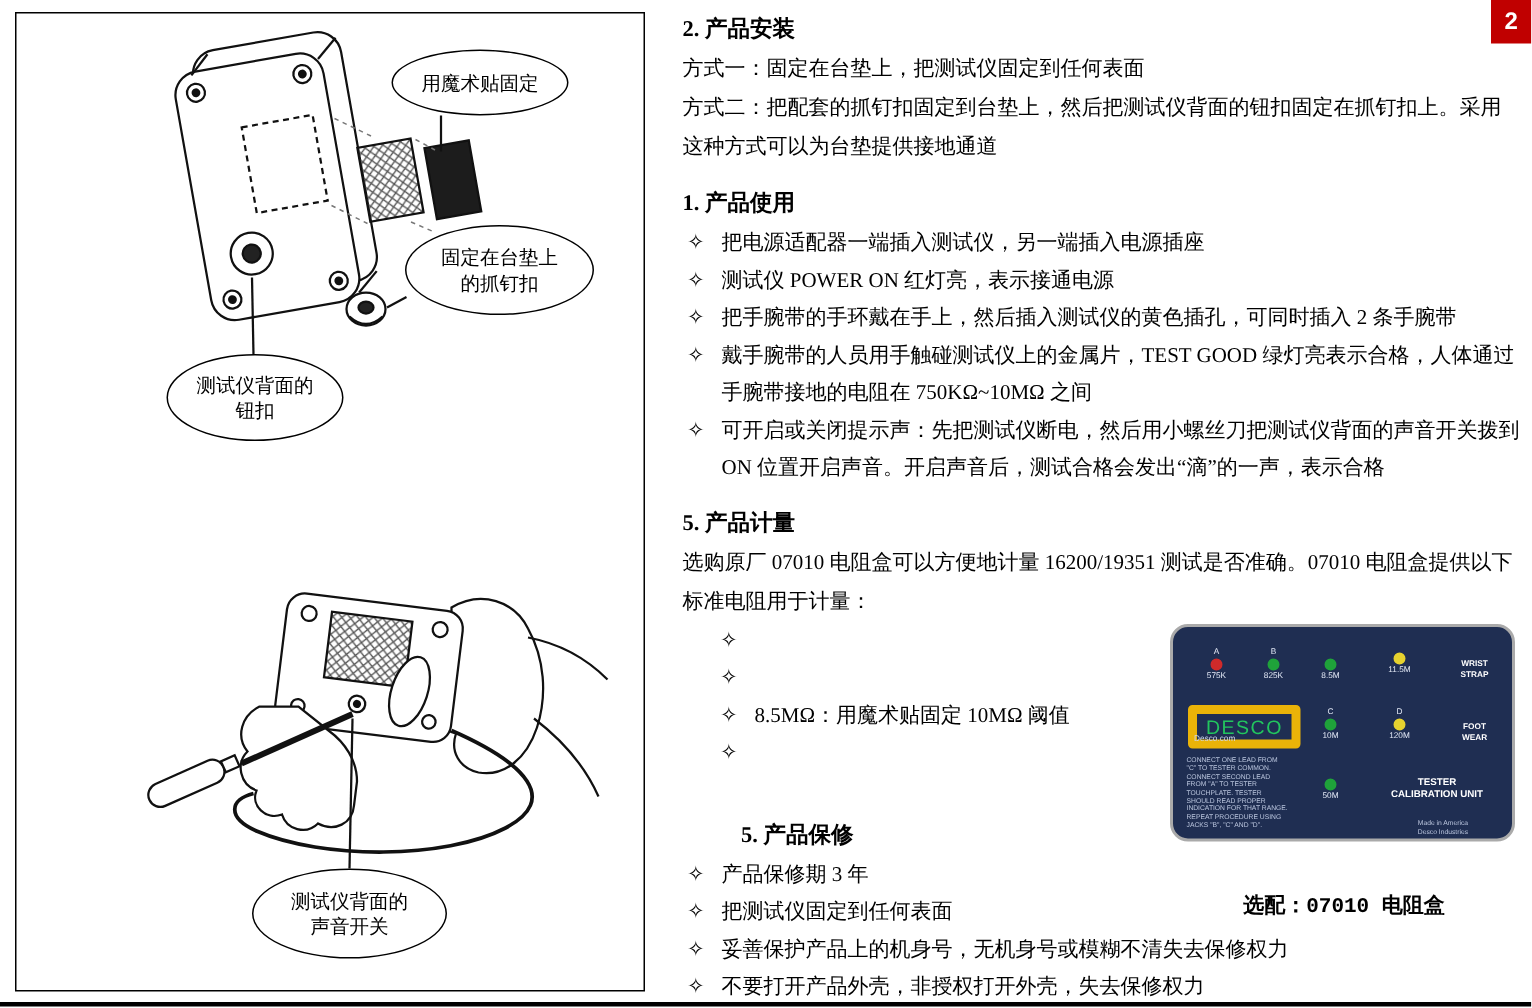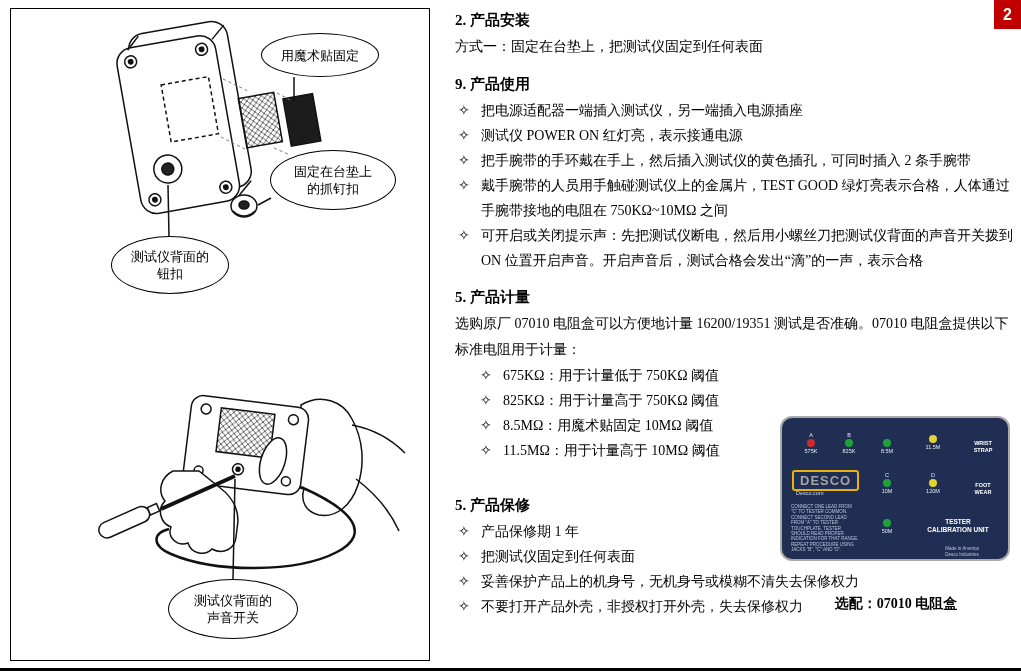--- a/index.html
+++ b/index.html
@@ -19,46 +19,46 @@
   .left-panel { position:absolute; left:10px; top:8px; width:420px; height:653px; border:1px solid #000; background:#fff; }
   .left-panel svg { position:absolute; left:0; top:0; }
   .callout { position:absolute; border:1.5px solid #000; border-radius:50%; background:#fff;
     display:flex; align-items:center; justify-content:center; text-align:center;
     font-size:13px; line-height:17px; white-space:pre-line; z-index:2; }
 
   
   .right-col { position:absolute; left:455px; top:6px; width:558px; height:664px; }
   .h { font-weight:700; font-size:15px; line-height:20px; margin:14px 0 4px; }
   .sec:first-child .h { margin-top:4px; }
-  .sec5 .h { margin-top:32px; }
+  .sec5 .h { margin-top:32px;margin-left:39px; }
   .para { font-size:14px; line-height:26px; }
   .bullet { display:flex; font-size:14px; line-height:25px; }
   .bglyph { flex:0 0 26px; padding-left:3px; font-family:"DejaVu Sans", sans-serif; }
   .btext { flex:1; }
   .sec4 .bullet { padding-left:22px; width:340px; }
 
   
   .figure { position:absolute; left:325px; top:410px; width:232px; }
   .desco { position:relative; width:230px; height:145px; border:2px solid #aaa; border-radius:12px;
     font-family:"Liberation Sans", sans-serif; overflow:hidden; }
   .jackwrap { position:absolute; width:26px; display:flex; flex-direction:column; align-items:center; gap:1px; }
   .jtop,.jbot { font-size:5.5px; line-height:6px; height:6px; color:#e3e9f6; }
   .jack { width:8px; height:8px; border-radius:50%; border:4px solid #999; background:#0c1325; }
   .sidelabel { position:absolute; width:46px; font-size:5.5px; line-height:6.5px; color:#fff;
     text-align:center; white-space:pre-line; font-weight:700; }
-  .brandbox { position:absolute; left:10px; top:52px; border:2px solid #eab308; border-radius:3px;
-    padding:1px 6px; color:#a3a3a3; font-weight:700; font-size:13px; letter-spacing:1px; }
+  .brandbox { position:absolute; left:10px; top:52px; border:6px solid #eab308; border-radius:3px;
+    padding:1px 6px; color:#22c55e; font-weight:400; font-size:13px; letter-spacing:1px; }
   .brandsite { position:absolute; left:14px; top:72px; color:#cfd8ec; font-size:5.5px; }
   .fineprint { position:absolute; left:9px; top:86px; width:118px; font-size:4.5px; line-height:5.4px;
     color:#b9c4dd; white-space:pre-line; }
   .unittitle { position:absolute; left:132px; top:100px; width:88px; text-align:center; color:#fff;
     font-weight:700; font-size:6.5px; line-height:8px; white-space:pre-line; }
   .madein { position:absolute; left:140px; top:128px; width:80px; text-align:center; color:#b9c4dd;
     font-size:4.5px; line-height:5.5px; white-space:pre-line; }
-  .fig-caption { margin-top:34px; text-align:center; font-weight:700; font-size:14px; }
+  .fig-caption { margin-top:34px; text-align:center; font-weight:700; font-size:14px;font-family:Liberation Mono, monospace; }
 </style>
 </head>
 <body>
 
 <div class="page">
 
   <div class="page-num" style="background-color: rgb(192, 0, 0);">2</div>
 
   <div class="left-panel">
     <svg width="418" height="651" viewBox="0 0 418 651">
@@ -138,24 +138,25 @@
 钮扣</div>
     <div class="callout" style="left:157px; top:570px; width:130px; height:60px;">测试仪背面的
 声音开关</div>
   </div>
 
   <div class="right-col">
 
     <div class="sec">
       <div class="h">2.  产品安装</div>
       <div class="para">方式一：固定在台垫上，把测试仪固定到任何表面</div>
+      <div class="para">方式二：把配套的抓钉扣固定到台垫上，然后把测试仪背面的钮扣固定在抓钉扣上。采用这种方式可以为台垫提供接地通道</div>
     </div>
 
     <div class="sec">
-      <div class="h">9.  产品使用</div>
+      <div class="h">1.  产品使用</div>
       <div class="bullet">
         <span class="bglyph">✧</span>
         <span class="btext">把电源适配器一端插入测试仪，另一端插入电源插座</span>
       </div>
       <div class="bullet">
         <span class="bglyph">✧</span>
         <span class="btext">测试仪 POWER ON 红灯亮，表示接通电源</span>
       </div>
       <div class="bullet">
         <span class="bglyph">✧</span>
@@ -169,41 +170,38 @@
         <span class="bglyph">✧</span>
         <span class="btext">可开启或关闭提示声：先把测试仪断电，然后用小螺丝刀把测试仪背面的声音开关拨到 ON 位置开启声音。开启声音后，测试合格会发出“滴”的一声，表示合格</span>
       </div>
     </div>
 
     <div class="sec sec4">
       <div class="h">5.  产品计量</div>
       <div class="para">选购原厂 07010 电阻盒可以方便地计量 16200/19351 测试是否准确。07010 电阻盒提供以下标准电阻用于计量：</div>
       <div class="bullet">
         <span class="bglyph">✧</span>
-        <span class="btext">675KΩ：用于计量低于 750KΩ 阈值</span>
-      </div>
-      <div class="bullet">
-        <span class="bglyph">✧</span>
-        <span class="btext">825KΩ：用于计量高于 750KΩ 阈值</span>
+      </div>
+      <div class="bullet">
+        <span class="bglyph">✧</span>
       </div>
       <div class="bullet">
         <span class="bglyph">✧</span>
         <span class="btext">8.5MΩ：用魔术贴固定 10MΩ 阈值</span>
       </div>
       <div class="bullet">
         <span class="bglyph">✧</span>
-        <span class="btext">11.5MΩ：用于计量高于 10MΩ 阈值</span>
       </div>
     </div>
 
     <div class="sec sec5">
       <div class="h">5.  产品保修</div>
       <div class="bullet">
         <span class="bglyph">✧</span>
-        <span class="btext">产品保修期 1 年</span>
+        <span class="btext">产品保修期 3 年</span>
       </div>
       <div class="bullet">
         <span class="bglyph">✧</span>
         <span class="btext">把测试仪固定到任何表面</span>
       </div>
       <div class="bullet">
         <span class="bglyph">✧</span>
         <span class="btext">妥善保护产品上的机身号，无机身号或模糊不清失去保修权力</span>
       </div>
       <div class="bullet">

